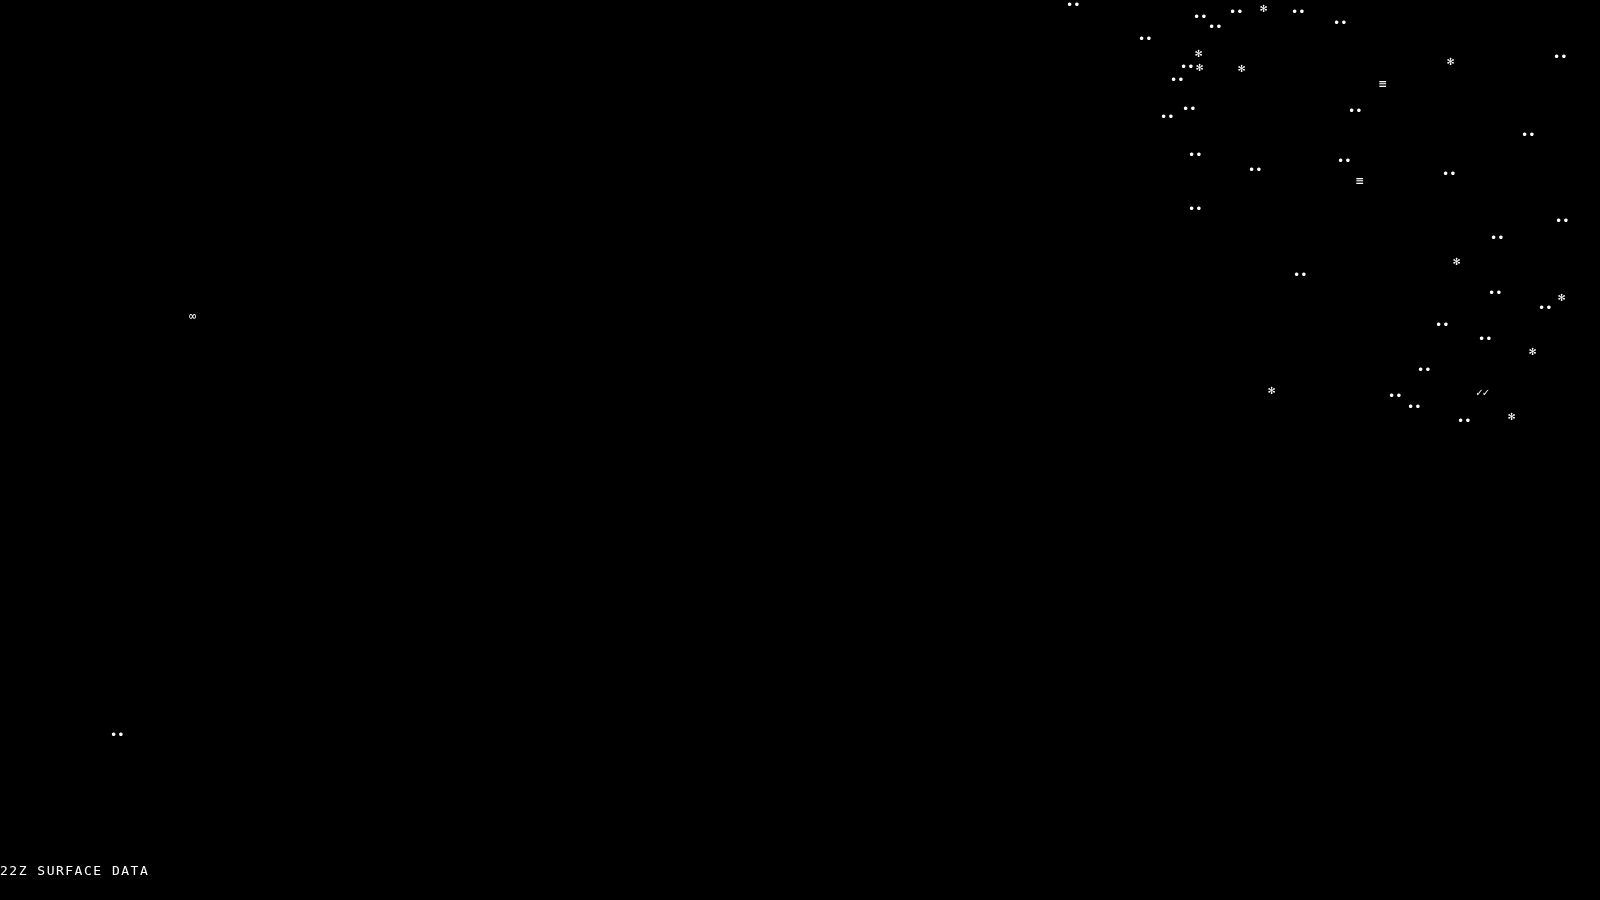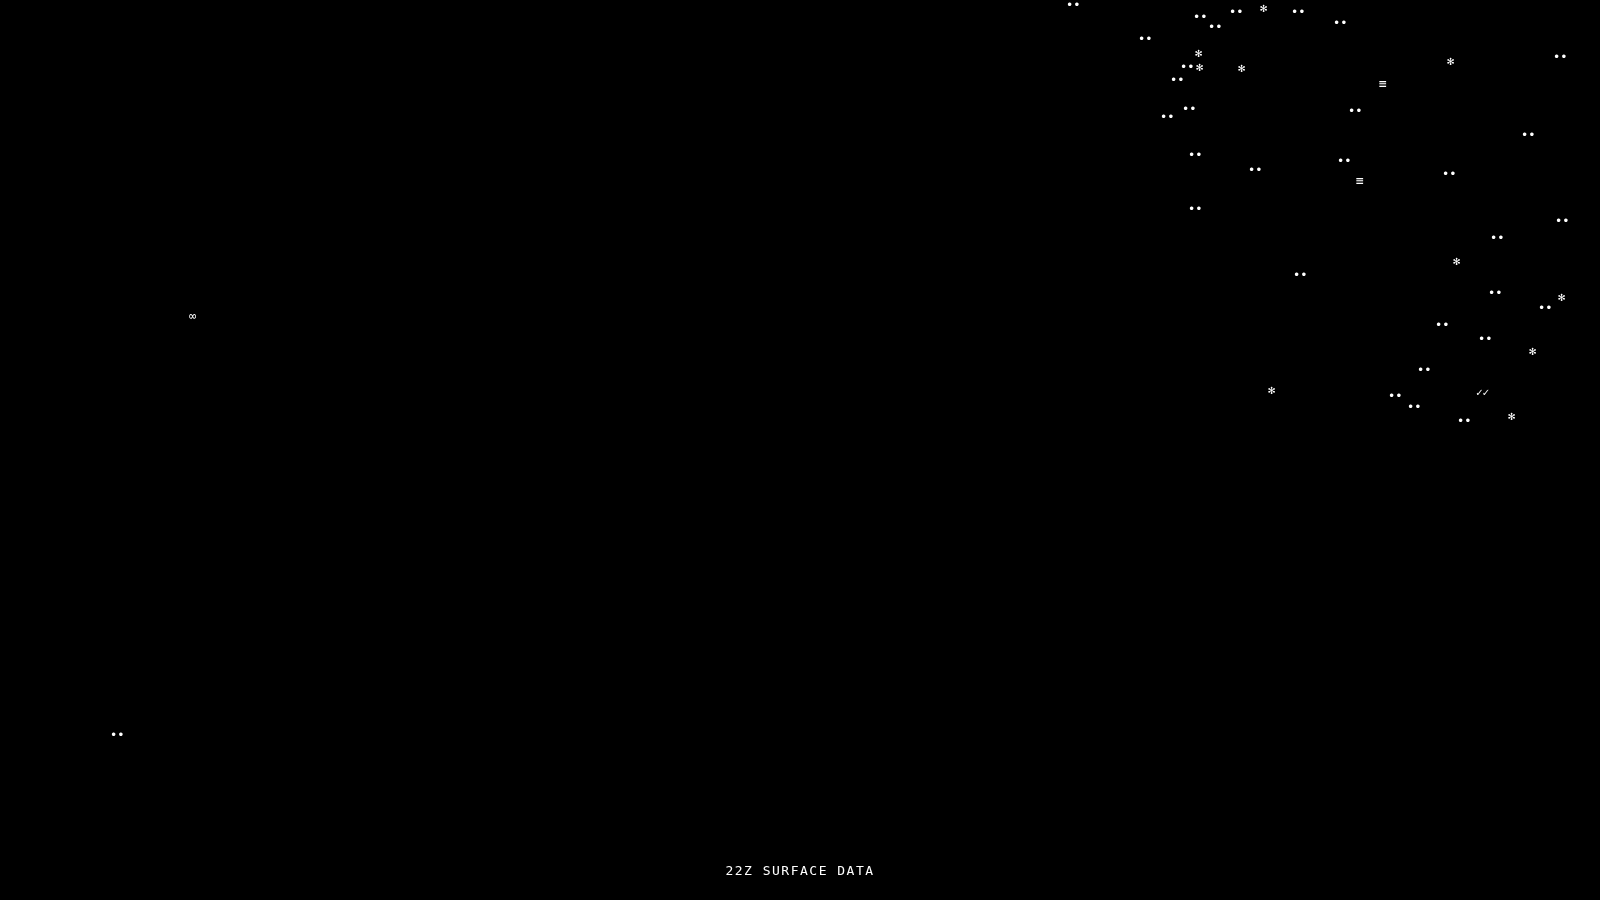--- a/index.html
+++ b/index.html
@@ -35,21 +35,20 @@
   }
   .sym-rain  { font-size: 12px; }
   .sym-snow  { font-size: 12px; }
   .sym-fog   { font-size: 13px; }
   .sym-haze  { font-size: 12px; }
   #title-bar {
     position: absolute;
     left: 0;
     bottom: 22px;
     width: 1600px;
-    text-align: center;
     color: #ffffff;
     font-family: "DejaVu Sans Mono", monospace;
     font-size: 13px;
     letter-spacing: 1.5px;
     white-space: pre;
   }
 </style>
 </head>
 <body>
 

